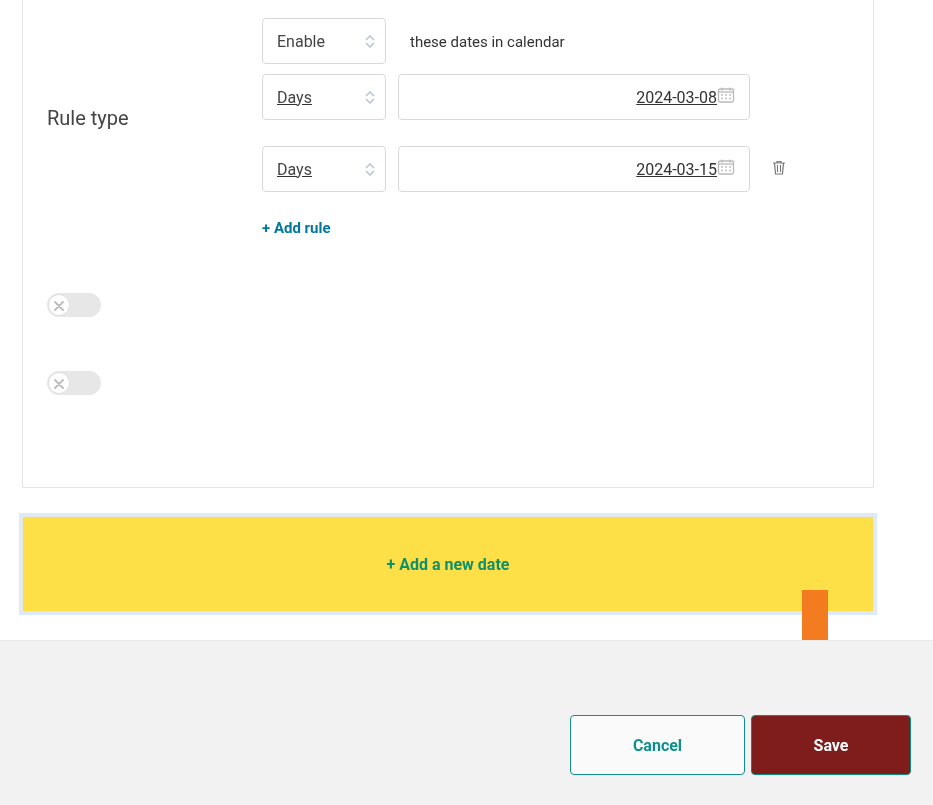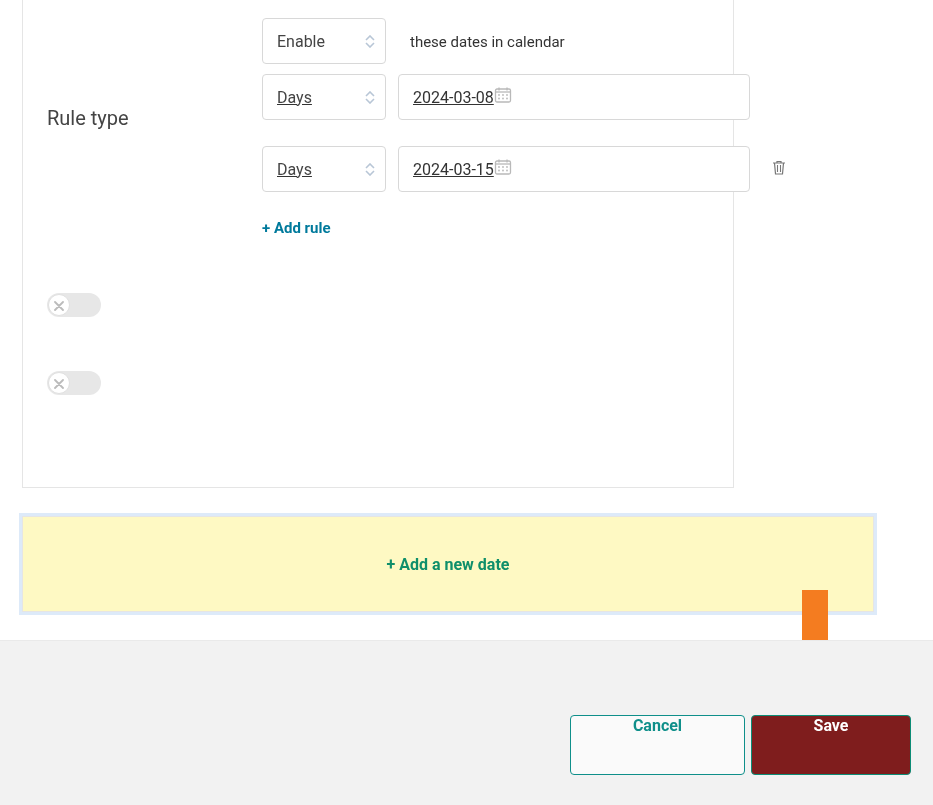--- a/index.html
+++ b/index.html
@@ -1,42 +1,42 @@
 <!DOCTYPE html>
 <html><head>
 <meta charset="utf-8">
 <style>
   * { box-sizing: border-box; }
   html, body { margin: 0; padding: 0; width: 933px; height: 805px; font-family: -apple-system, BlinkMacSystemFont, "Segoe UI", Roboto, Arial, sans-serif; color: #333; background: #fff; }
   .page { width: 933px; height: 805px; position: relative; }
   .panel {
     position: absolute;
     left: 22px; top: 0;
-    width: 712px; height: 488px;
+    width: 852px; height: 488px;
     border: 1px solid #e5e5e5;
     border-top: none;
     background: #fff;
     padding: 18px 16px 30px 24px;
   }
   .row { display: flex; align-items: flex-start; margin-bottom: 10px; }
   .label-col { width: 215px; flex: 0 0 215px; color: #444; font-size: 20px; padding-top: 8px; }
   .field-col { flex: 1 1 auto; }
   .select {
     display: inline-flex; align-items: center; justify-content: space-between;
     width: 124px; height: 46px;
     border: 1px solid #d8d8d8; border-radius: 4px;
     padding: 0 10px 0 14px; background: #fff; color: #444; font-size: 16px;
     cursor: pointer; margin-right: 12px;
   }
   .select .sort-icon { display: inline-flex; flex-direction: column; line-height: 0; gap: 1px; }
   .select .sort-icon svg { width: 10px; height: 6px; }
   .inline-text { font-size: 15px; color: #333; margin-left: 8px; }
   .date-row { display: flex; align-items: center; margin-bottom: 26px; text-decoration: underline; }
   .date-input {
-    display: flex; align-items: center; justify-content: flex-start;
+    display: flex; align-items: center; justify-content: flex-end;
     width: 352px; height: 46px;
     border: 1px solid #d8d8d8; border-radius: 4px;
     padding: 0 14px; background: #fff; font-size: 16px; color: #333;
     cursor: text;
   }
   .date-input .cal-icon svg { width: 18px; height: 18px; color: #b9b9b9; }
   .trash-btn { margin-left: 18px; background: none; border: none; padding: 4px; cursor: pointer; color: #777; }
   .trash-btn svg { width: 14px; height: 16px; }
   .add-rule {
     display: inline-block; color: #007a9c; font-weight: 700; font-size: 15px;
@@ -53,36 +53,36 @@
     display: flex; align-items: center; justify-content: center;
   }
   .toggle .knob svg { width: 10px; height: 10px; color: #bbb; }
   .spacer-big { height: 46px; }
 
   .add-date-panel {
     position: absolute;
     left: 22px; top: 516px;
     width: 852px; height: 96px;
     border: 1px solid #e5e5e5;
-    background: #fef9c3;
+    background: #fde047;
     box-shadow: 0 0 0 3px rgba(120,170,230,0.25);
     display: flex; align-items: center; justify-content: center;
     cursor: pointer;
   }
   .add-date-panel .add-date-label { color: #0f8f6a; font-weight: 700; font-size: 16px; }
 
   .bottom-bar {
     position: absolute; left: 0; top: 640px; width: 933px; height: 165px;
     background: #f2f2f2; border-top: 1px solid #eaeaea;
   }
   .btn-row { position: absolute; right: 22px; top: 74px; display: flex; gap: 6px; }
   .btn {
     width: 160px; height: 60px; border-radius: 4px;
     font-size: 16px; font-weight: 700; cursor: pointer;
-    display: flex; justify-content: center;
+    display: flex; align-items: center; justify-content: center;
     border: 1px solid transparent;
   }
   .btn.cancel { background: #fafafa; border-color: #0f8f8a; color: #0f8f8a; width: 175px; }
   .btn.save { background: #7f1d1d; color: #fff; border-color: #0d8d77; }
 
   .arrow {
     position: absolute; left: 787px; top: 590px; width: 56px; height: 108px;
     pointer-events: none;
   }
   .arrow svg { width: 56px; height: 108px; }

